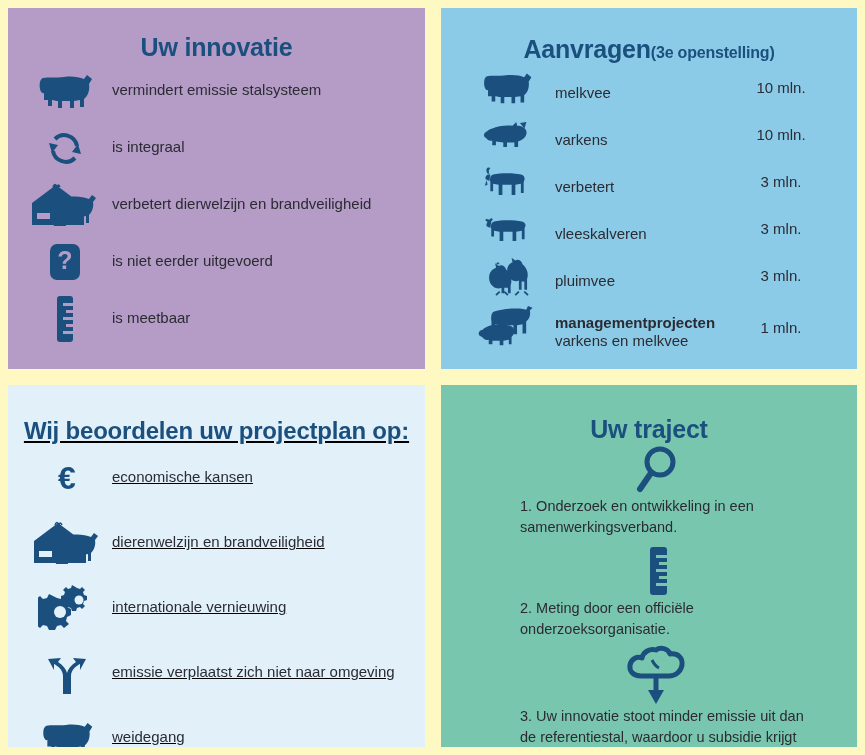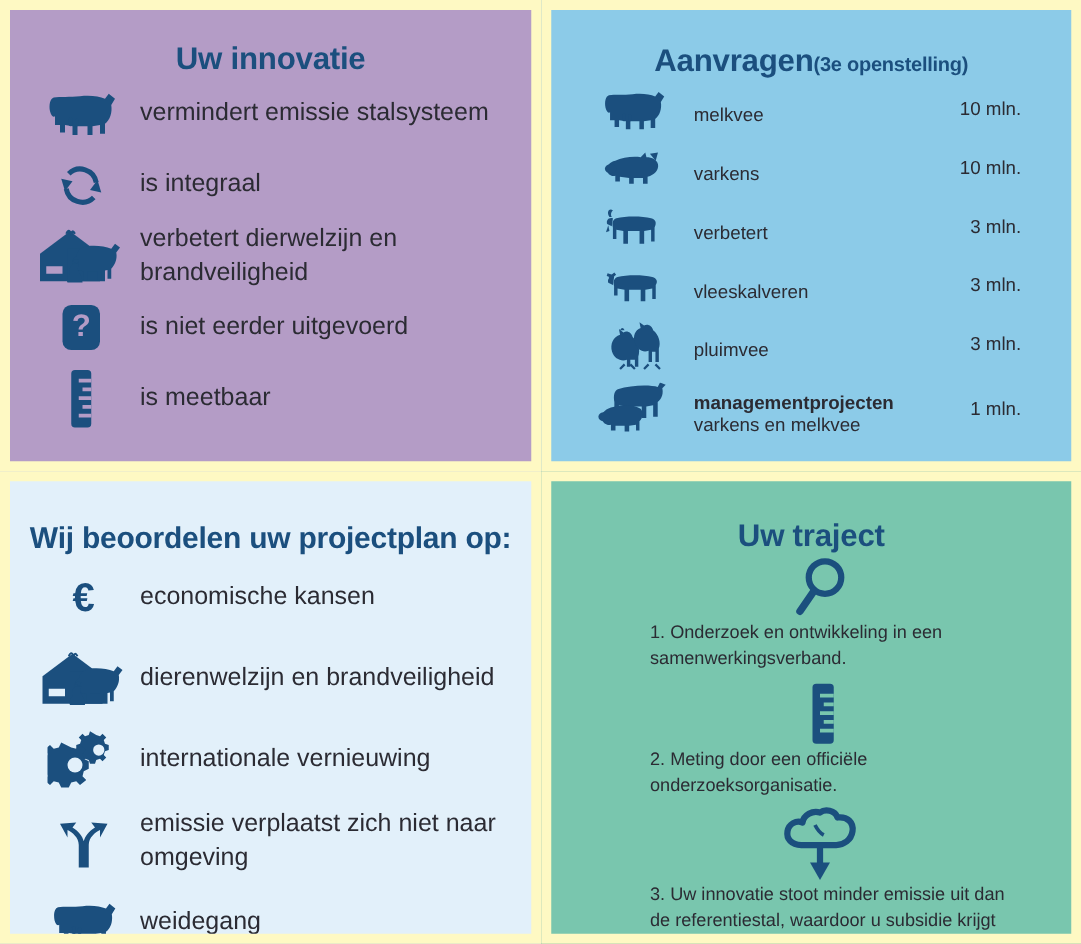--- a/index.html
+++ b/index.html
@@ -25,21 +25,21 @@
     gap: 0;
   }
   .quad {
     position: relative;
     box-sizing: border-box;
     border: 8px solid #fef9c3;
     overflow: hidden;
   }
   .quad.q-innovatie { background: #b49cc6; }
   .quad.q-aanvragen { background: #8ccbe8; }
-  .quad.q-beoordelen { background: #e2f0fa; }
+  .quad.q-beoordelen { background: #e2f0fa; text-decoration: underline; }
   .quad.q-traject   { background: #79c6ae; }
 
   .quad-title {
     text-align: center;
     color: #1b4f7e;
     font-weight: bold;
     letter-spacing: -0.2px;
   }
   .q-innovatie .quad-title { font-size: 25px; margin: 25px 0 0 0; }
   .q-aanvragen .quad-title { font-size: 25px; margin: 27px 0 0 0; }
@@ -57,21 +57,21 @@
     box-sizing: border-box;
   }
   .ico {
     flex: 0 0 auto;
     display: flex;
     align-items: center;
     justify-content: center;
   }
   .lbl {
     color: #2b2b33;
-    font-size: 20px;
+    font-size: 15px;
     line-height: 1.35;
   }
 
   
   .q-innovatie .row { height: 57px; padding-left: 18px; }
   .q-innovatie .ico { width: 78px; }
   .q-innovatie .lbl { margin-left: 8px; }
 
   
   .q-aanvragen .row { height: 47px; padding-left: 36px; }
@@ -83,21 +83,21 @@
     font-size: 15px;
     line-height: 1.2;
     margin-top: 10px;
   }
   .q-aanvragen .name .strong { font-weight: bold; display: block; }
   .q-aanvragen .name .sub2 { display: block; }
   .q-aanvragen .amt {
     color: #2b2b33;
     font-size: 15px;
     width: 72px;
-    text-align: right;
+    text-align: center;
   }
   .q-aanvragen .row.tall { height: 56px; }
 
   
   .q-beoordelen .row { height: 65px; padding-left: 20px; }
   .q-beoordelen .ico { width: 78px; }
   .q-beoordelen .lbl { margin-left: 6px; }
 
   
   .q-traject .row { height: 100px; padding-left: 18px; align-items: center; flex-direction: column; }

